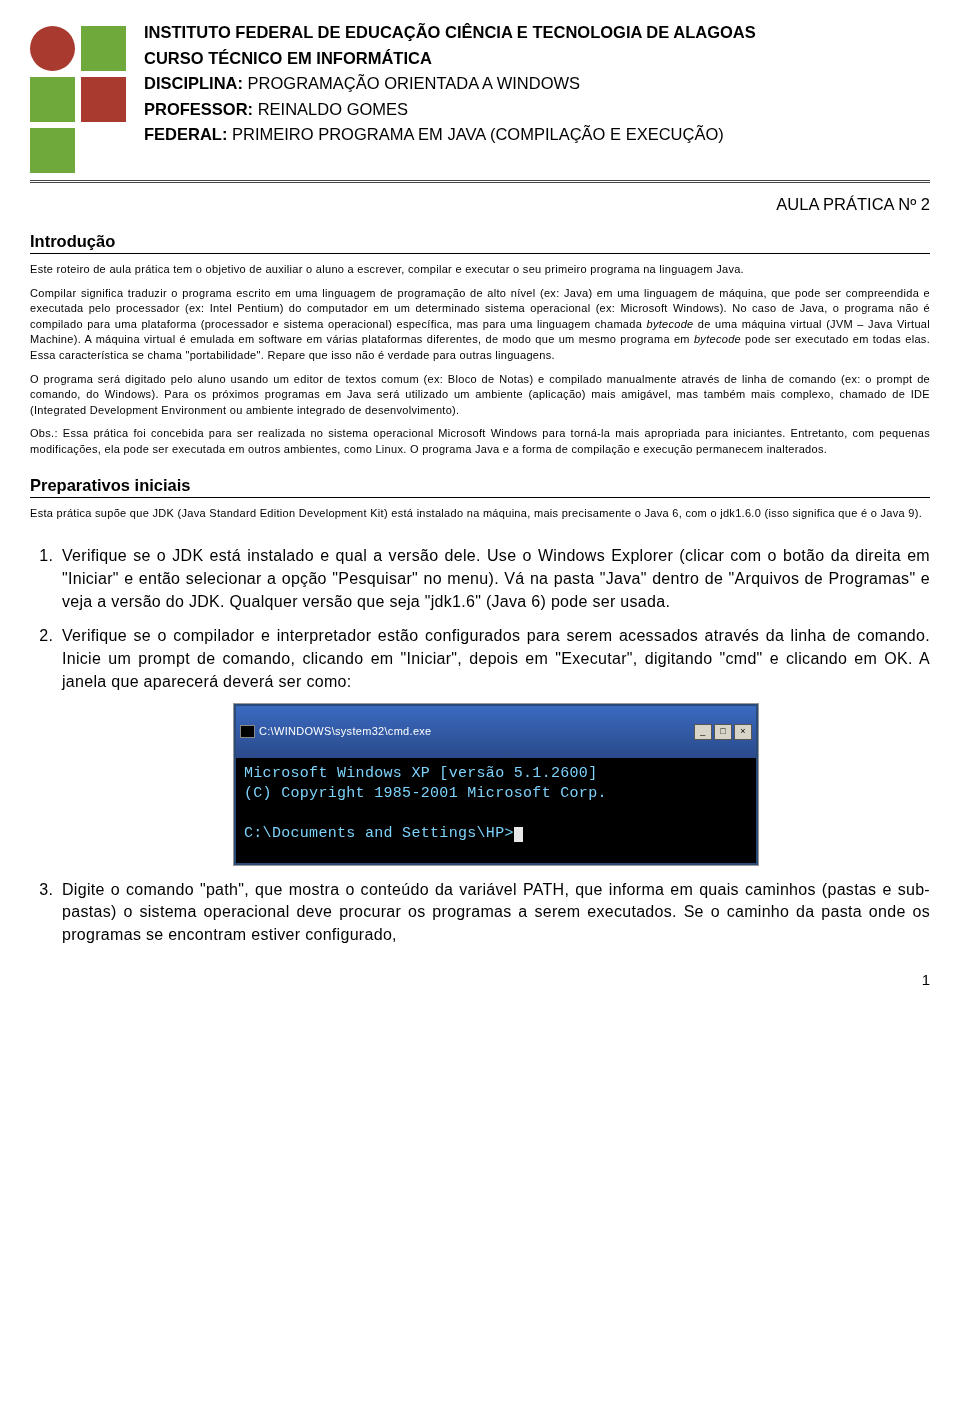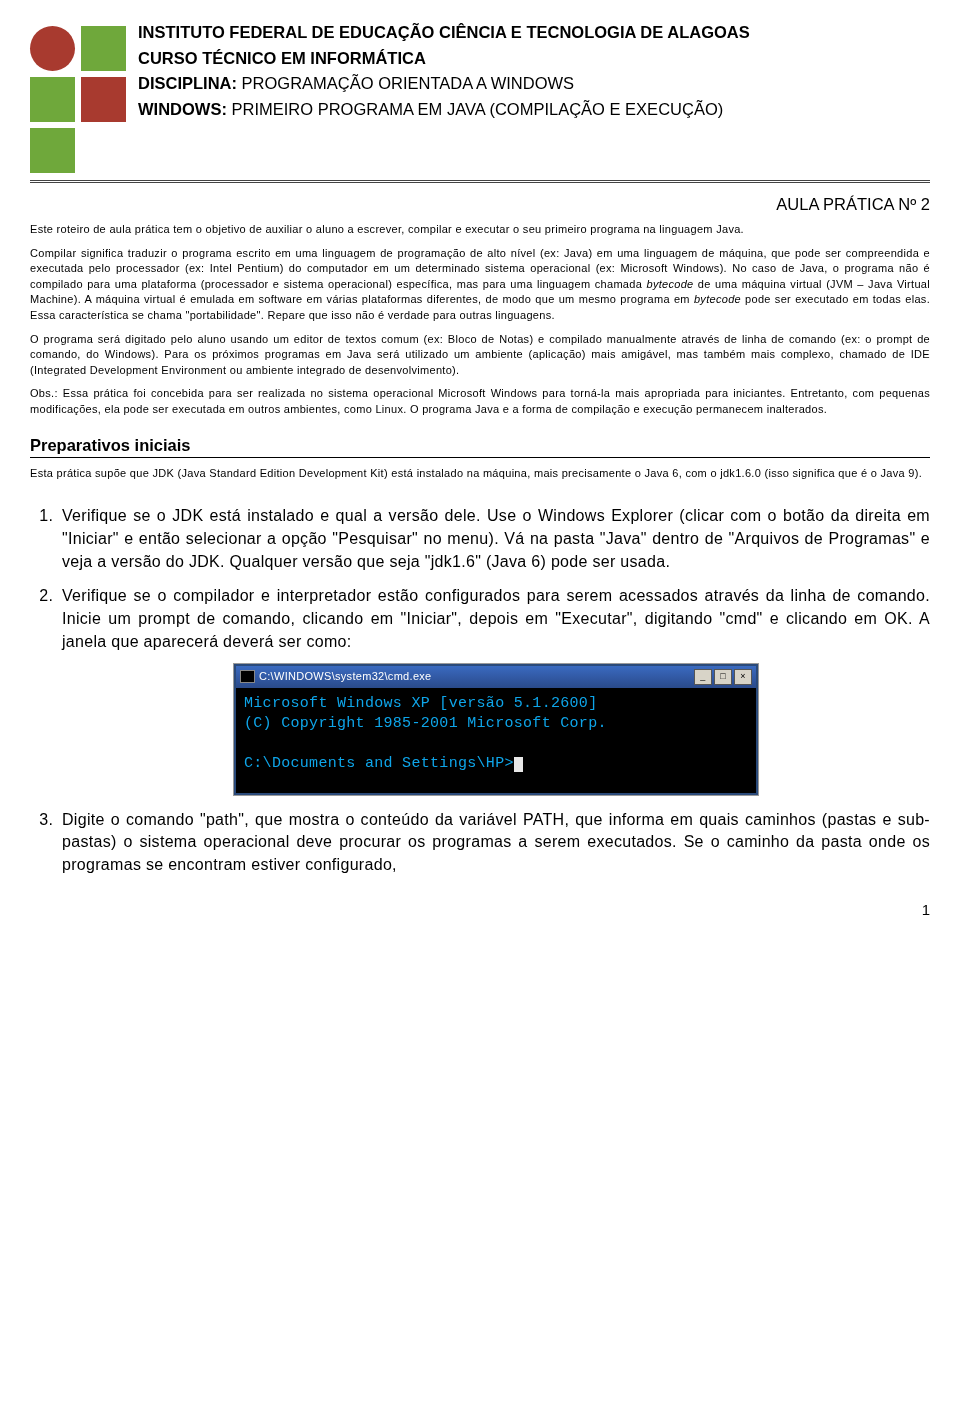--- a/index.html
+++ b/index.html
@@ -10,21 +10,21 @@
     width: 960px;
   }
   .page {
     padding: 20px 30px 30px 30px;
     box-sizing: border-box;
     width: 960px;
   }
   .header {
     display: flex;
     align-items: flex-start;
-    gap: 8px;
+    gap: 14px;
   }
   .logo {
     width: 100px;
     height: 140px;
     flex-shrink: 0;
     position: relative;
     padding-top: 6px;
   }
   .logo-grid {
     display: grid;
@@ -81,39 +81,39 @@
     box-shadow: 0 0 0 1px #999;
   }
   .cmd-title {
     display: flex;
     align-items: center;
     justify-content: space-between;
     background: linear-gradient(#3a6ac0, #2a4a8a);
     color: #fff;
     font-size: 11px;
     font-family: Tahoma, sans-serif;
-    padding: 2px 4px;
+    padding: 17px 4px;
     height: 18px;
   }
   .cmd-title-left { display:flex; align-items:center; gap:4px; }
   .cmd-title-icon {
     width:13px; height:11px; background:#000; border:1px solid #888;
     display:inline-block;
   }
   .cmd-ctrls { display:flex; gap:2px; }
   .cmd-btn {
     width:16px; height:14px;
     background:#d8d4c8;
     border:1px solid #555;
     font-size:9px; line-height:12px; text-align:center;
     color:#000;
   }
   .cmd-body {
     background:#000;
-    color:#0ea5e9;
+    color:#7dd3fc;
     font-family: "Lucida Console","Courier New",monospace;
     font-size:15px;
     line-height:1.35;
     padding:6px 8px 18px 8px;
     white-space: pre;
   }
   .cursor {
     display:inline-block; width:9px; height:15px; background:#e8e8e8;
     vertical-align:text-bottom;
   }
@@ -139,29 +139,33 @@
         <div></div>
       </div>
     </div>
     <div class="header-text">
       <div class="bold">INSTITUTO FEDERAL DE EDUCAÇÃO CIÊNCIA E TECNOLOGIA DE ALAGOAS</div>
       <div class="bold">CURSO TÉCNICO EM INFORMÁTICA</div>
       <div>
         <span class="bold">DISCIPLINA:</span><span> PROGRAMAÇÃO ORIENTADA A WINDOWS</span>
       </div>
       <div>
-        <span class="bold">WINDOWS:</span><span> PRIMEIRO PROGRAMA EM JAVA (COMPILAÇÃO E EXECUÇÃO)</span>
+        <span class="bold">PROFESSOR:</span><span> REINALDO GOMES</span>
+      </div>
+      <div>
+        <span class="bold">FEDERAL:</span><span> PRIMEIRO PROGRAMA EM JAVA (COMPILAÇÃO E EXECUÇÃO)</span>
       </div>
     </div>
   </div>
 
   <hr class="dbl-rule">
 
   <div class="lesson-title">AULA PRÁTICA Nº 2</div>
 
+  <div class="section-head">Introdução</div>
 
   <p class="body">Este roteiro de aula prática tem o objetivo de auxiliar o aluno a escrever, compilar e executar o seu primeiro programa na linguagem Java.</p>
 
   <p class="body">
     <span>Compilar significa traduzir o programa escrito em uma linguagem de programação de alto nível (ex: Java) em uma linguagem de máquina, que pode ser compreendida e executada pelo processador (ex: Intel Pentium) do computador em um determinado sistema operacional (ex: Microsoft Windows). No caso de Java, o programa não é compilado para uma plataforma (processador e sistema operacional) específica, mas para uma linguagem chamada </span><span class="ital">bytecode</span><span> de uma máquina virtual (JVM – Java Virtual Machine). A máquina virtual é emulada em software em várias plataformas diferentes, de modo que um mesmo programa em </span><span class="ital">bytecode</span><span> pode ser executado em todas elas. Essa característica se chama "portabilidade". Repare que isso não é verdade para outras linguagens.</span>
   </p>
 
   <p class="body">O programa será digitado pelo aluno usando um editor de textos comum (ex: Bloco de Notas) e compilado manualmente através de linha de comando (ex: o prompt de comando, do Windows). Para os próximos programas em Java será utilizado um ambiente (aplicação) mais amigável, mas também mais complexo, chamado de IDE (Integrated Development Environment ou ambiente integrado de desenvolvimento).</p>
 
   <p class="body">Obs.: Essa prática foi concebida para ser realizada no sistema operacional Microsoft Windows para torná-la mais apropriada para iniciantes. Entretanto, com pequenas modificações, ela pode ser executada em outros ambientes, como Linux. O programa Java e a forma de compilação e execução permanecem inalterados.</p>

